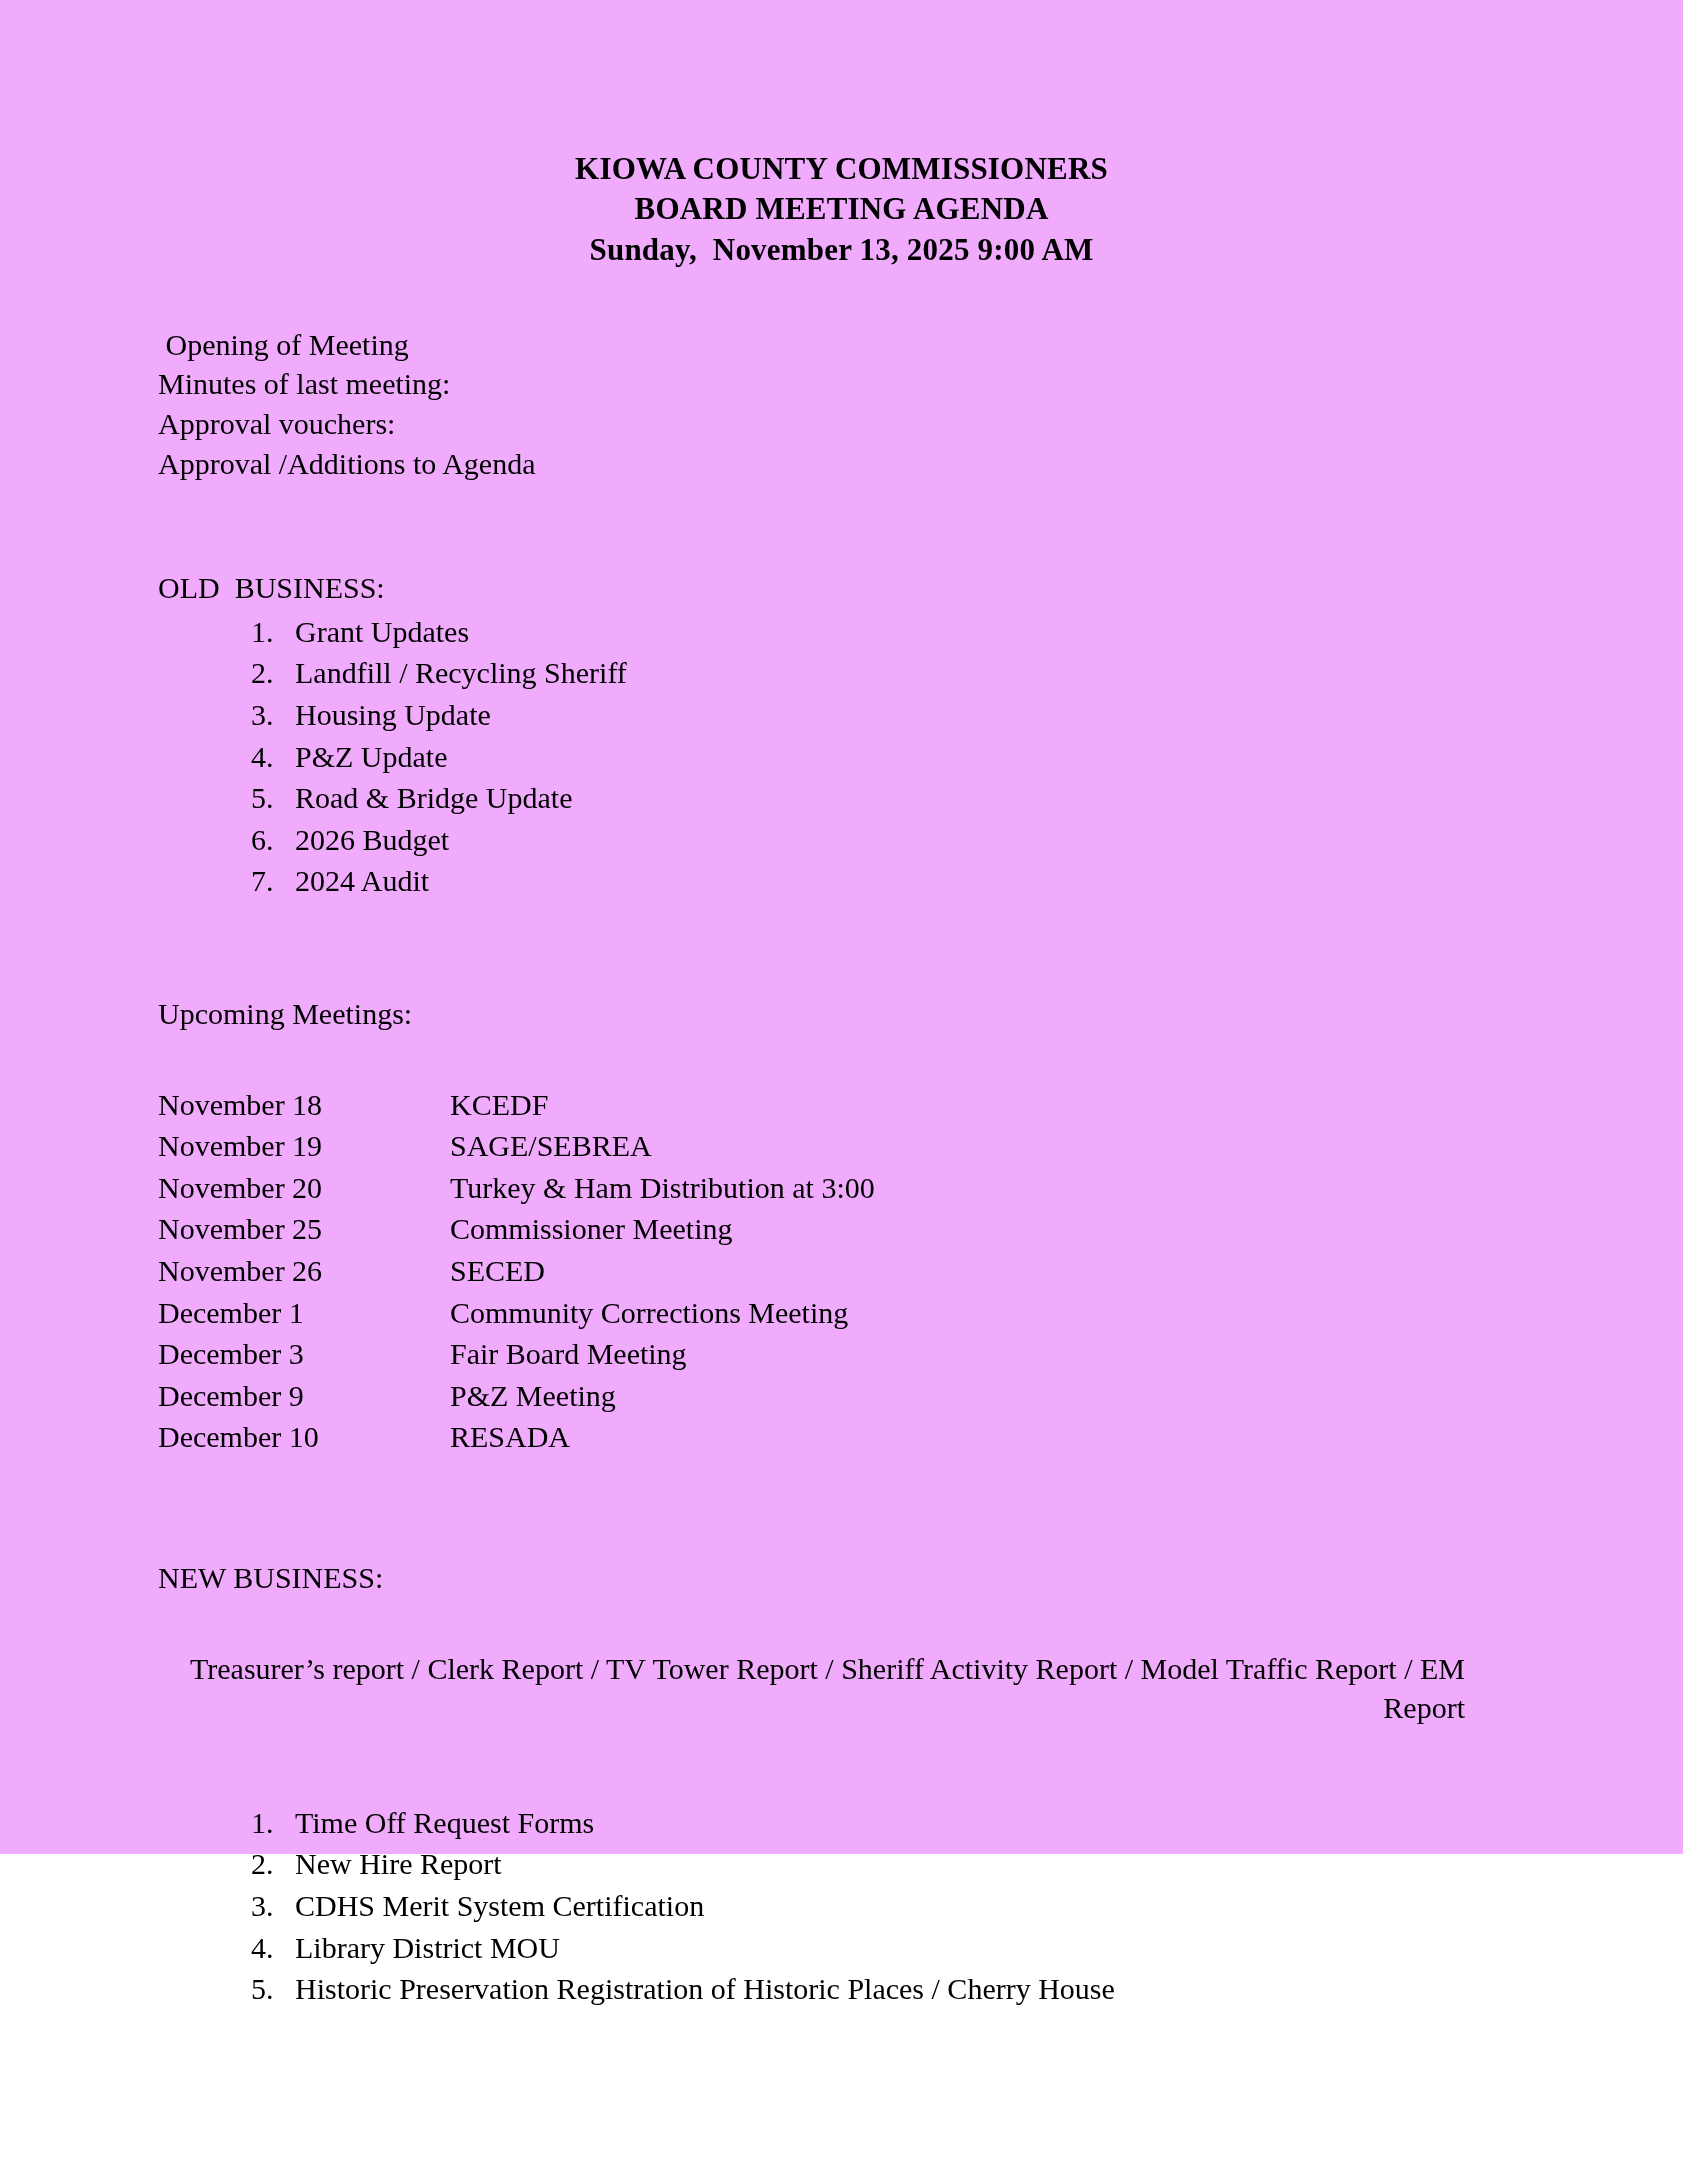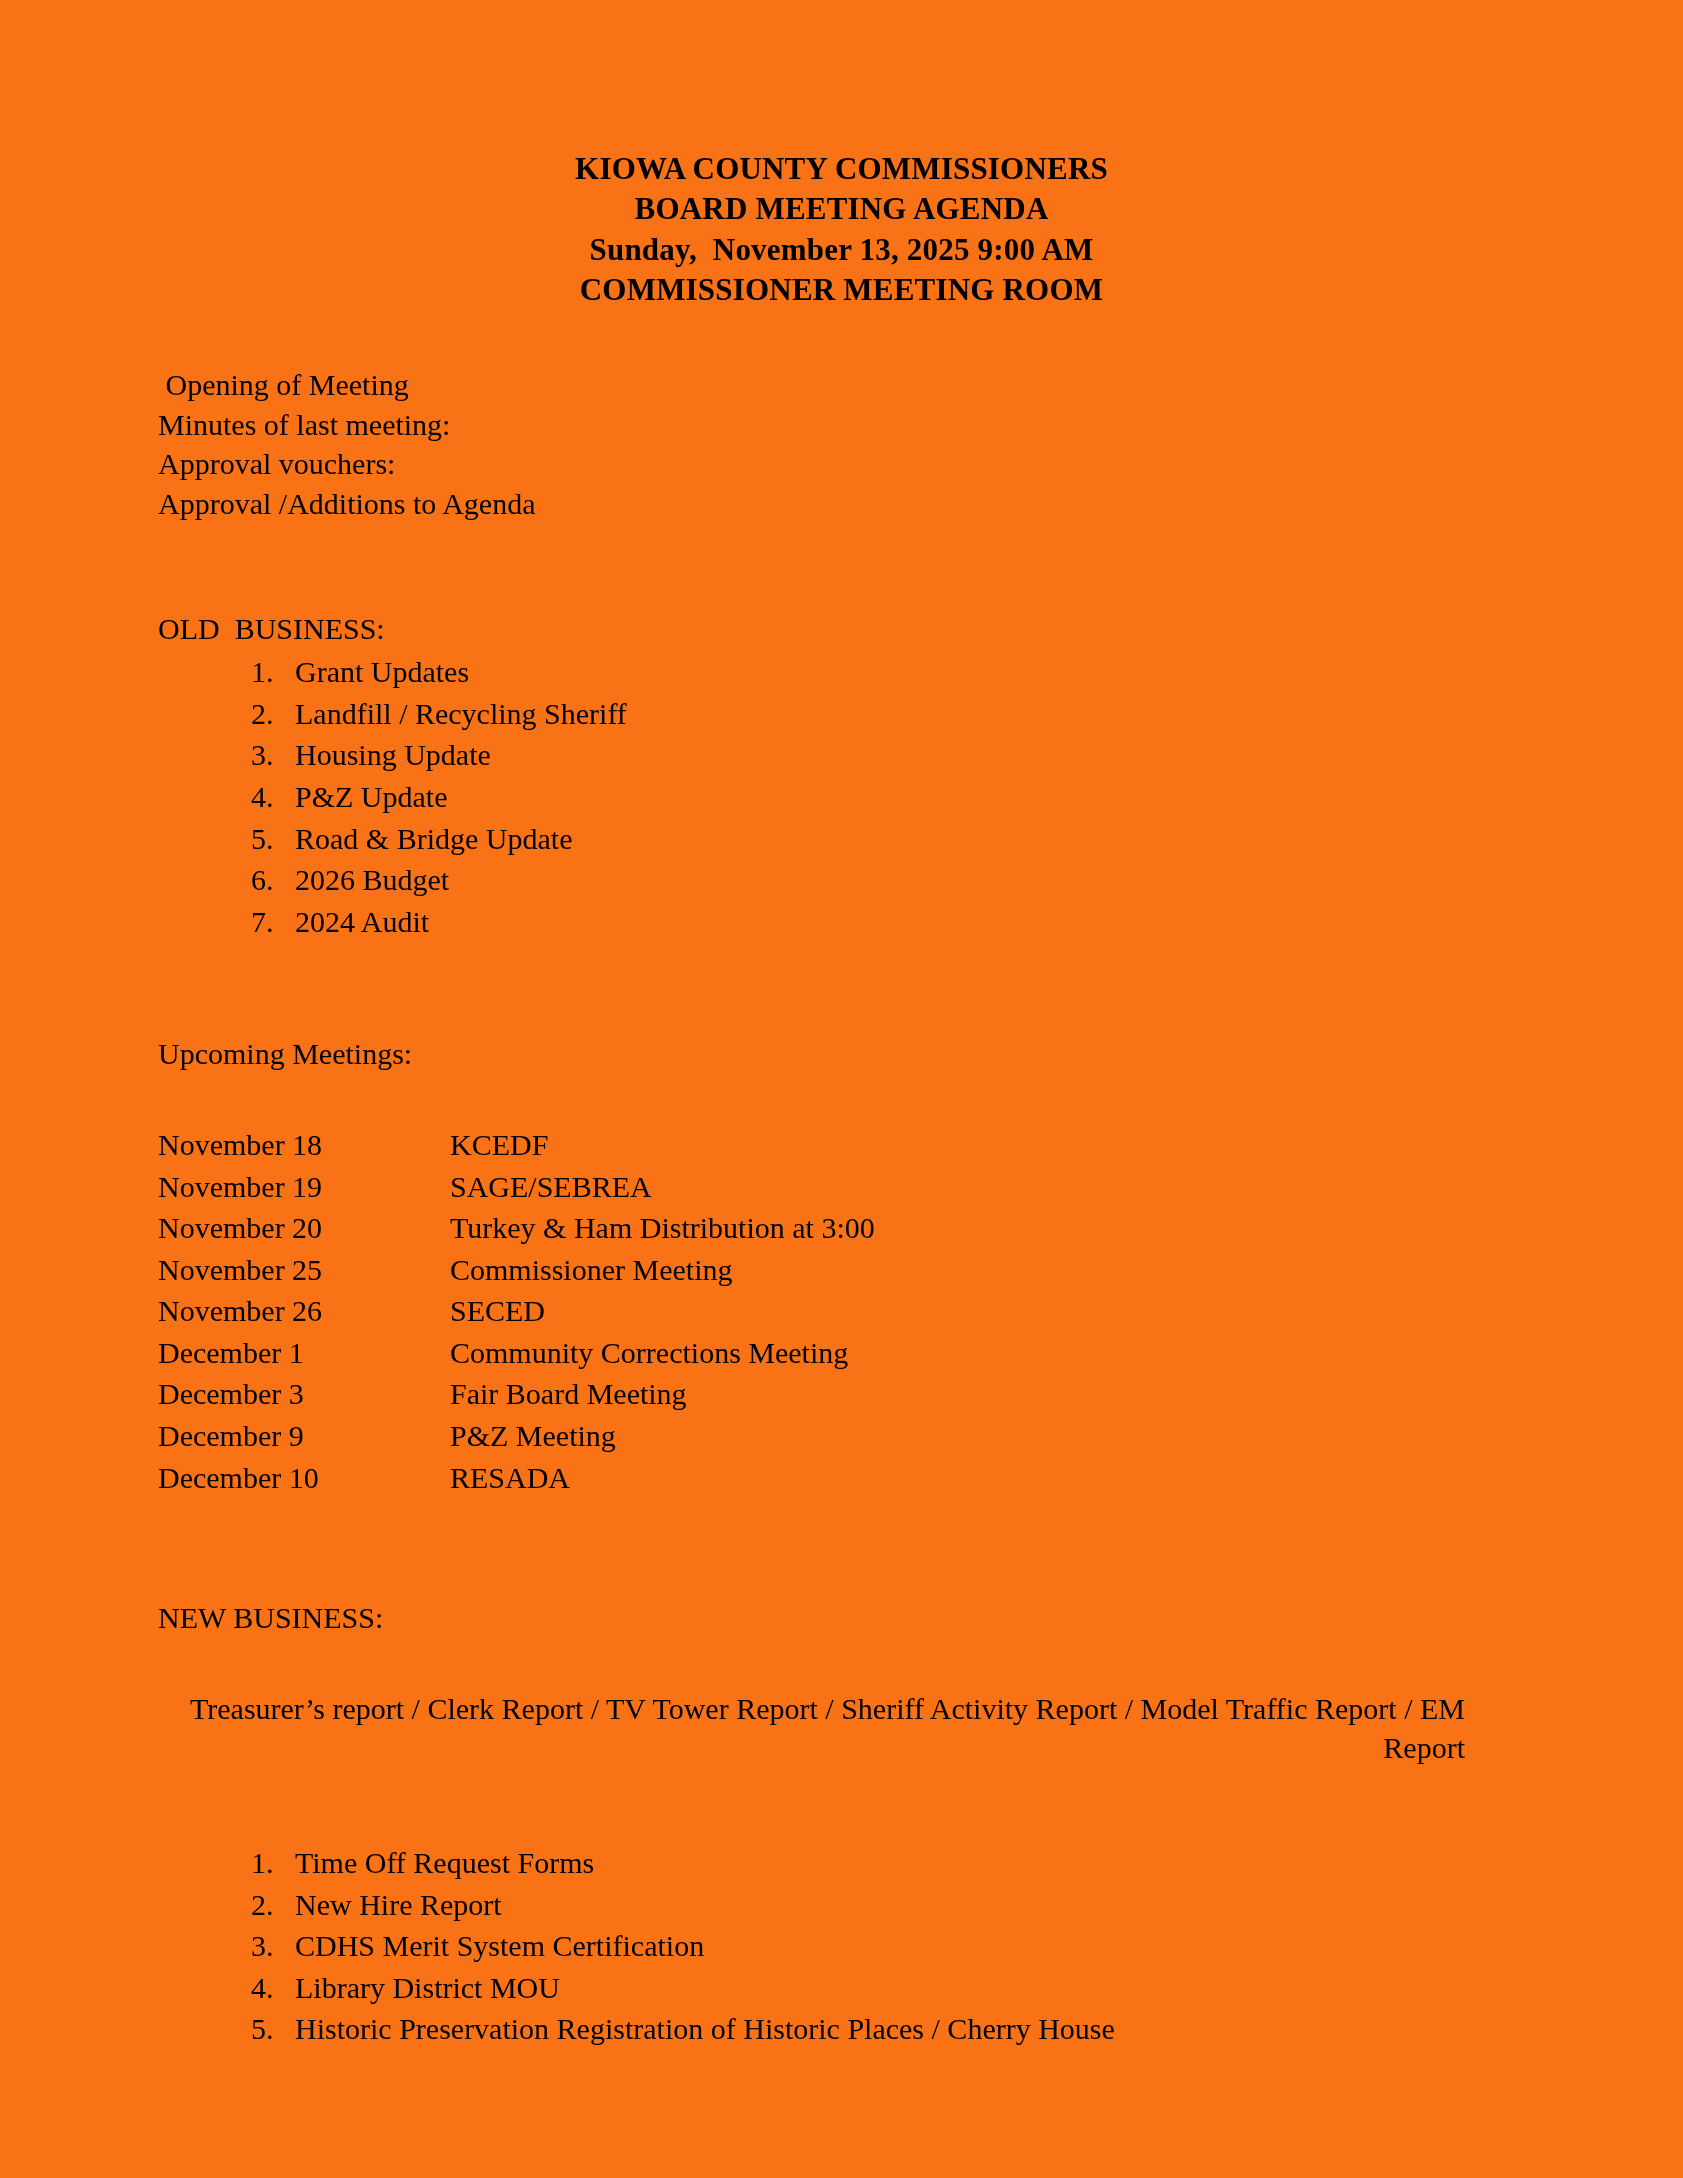--- a/index.html
+++ b/index.html
@@ -11,24 +11,24 @@
     width: 1683px;
     height: 2178px;
     font-family: "Liberation Serif", "DejaVu Serif", serif;
     color: #000000;
     -webkit-font-smoothing: antialiased;
   }
 
   .page {
     position: relative;
     width: 1683px;
-    height: 2178px;
+    height: 1854px;
     box-sizing: border-box;
     padding: 149px 158px 0 158px;
-    background: #f97316;
+    background: #f0abfc;
   }
 
   
   .doc-header {
     text-align: center;
     font-weight: bold;
     font-size: 31px;
     line-height: 1.30;
     letter-spacing: 0.2px;
     margin: 0 0 0 0;
@@ -101,21 +101,20 @@
 </style>
 </head>
 <body>
 
 <div class="page">
 
   <div class="doc-header">
     <span class="hline">KIOWA COUNTY COMMISSIONERS</span>
     <span class="hline">BOARD MEETING AGENDA</span>
     <span class="hline">Sunday,  November 13, 2025 9:00 AM</span>
-    <span class="hline">COMMISSIONER MEETING ROOM</span>
   </div>
 
   <div class="block-gap-a"></div>
 
   <div class="opening-list">
     <span class="line"> Opening of Meeting</span>
     <span class="line">Minutes of last meeting:</span>
     <span class="line">Approval vouchers:</span>
     <span class="line">Approval /Additions to Agenda</span>
   </div>

